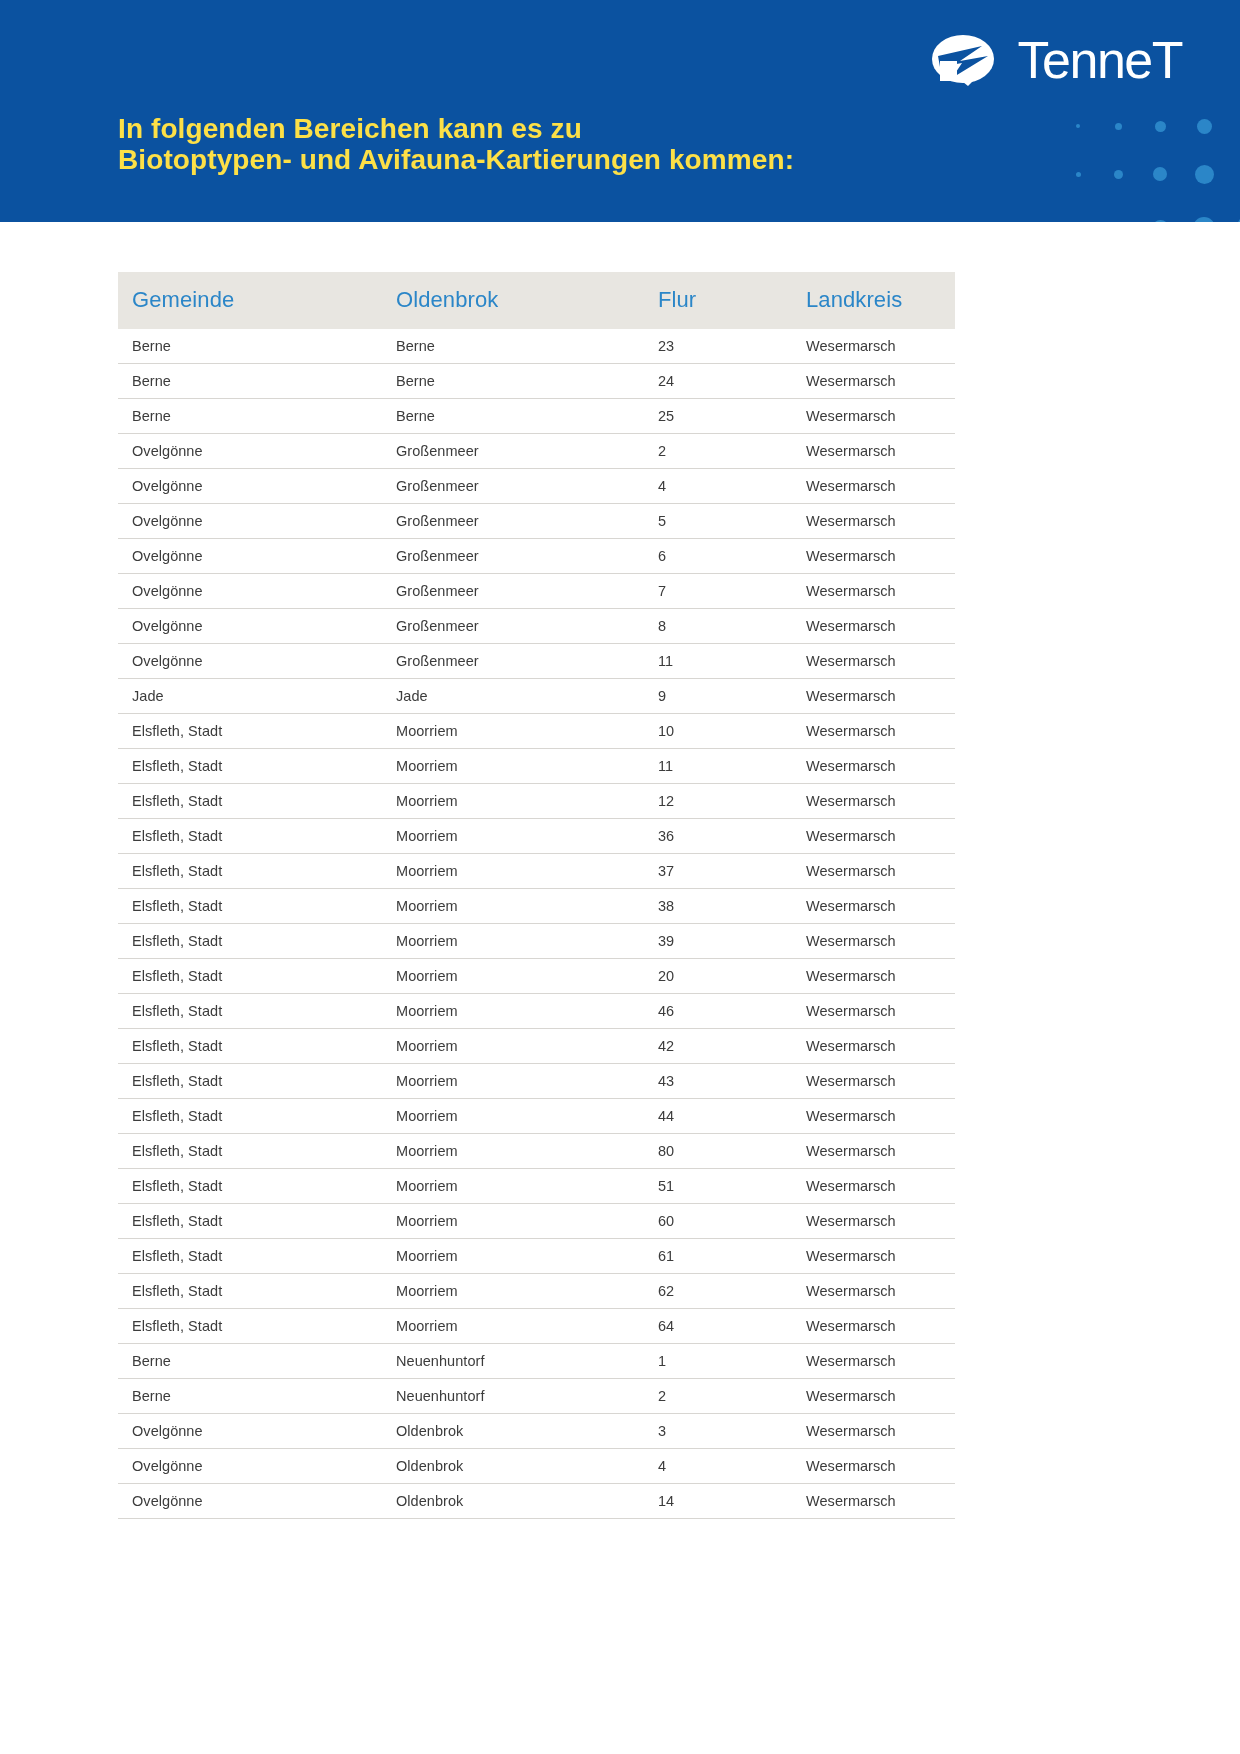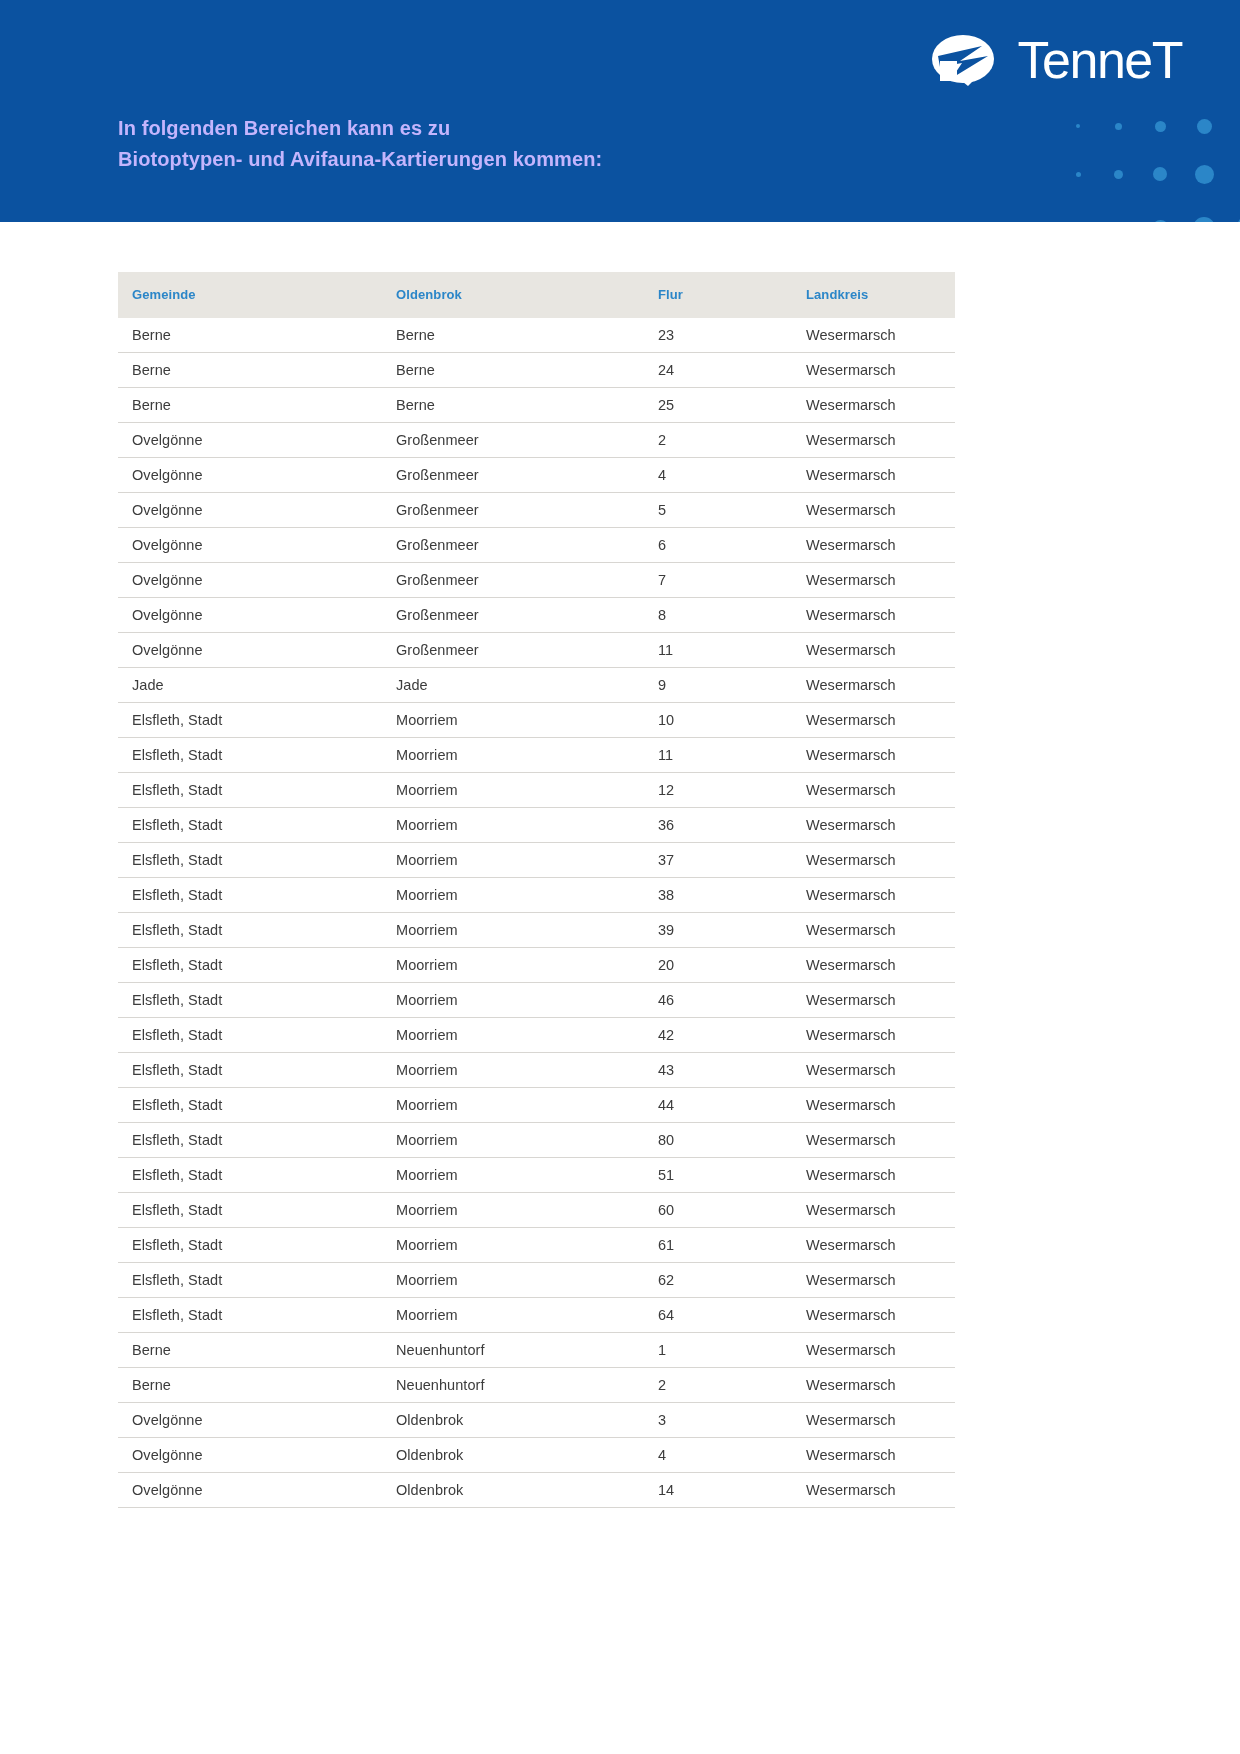--- a/index.html
+++ b/index.html
@@ -23,22 +23,22 @@
     top:0; left:0;
     width:1240px;
     height:222px;
     background:#0b52a0;
     overflow:hidden;
   }
   .headline {
     position:absolute;
     left:118px;
     top:113px;
-    color:#c4b5fd;
-    font-size:20px;
+    color:#fde047;
+    font-size:28px;
     font-weight:bold;
     line-height:31px;
     letter-spacing:0.1px;
     white-space:pre-line;
   }
 
   
   .logo {
     position:absolute;
     right:58px;
@@ -83,22 +83,22 @@
     width:837px;
   }
   table {
     width:100%;
     border-collapse:collapse;
     table-layout:fixed;
   }
   thead th {
     background:#e8e6e1;
     color:#2b86c8;
-    font-size:13px;
-    font-weight:bold;
+    font-size:22px;
+    font-weight:normal;
     text-align:left;
     padding:15px 0 16px 14px;
     letter-spacing:0.1px;
   }
   tbody td {
     font-size:14.5px;
     color:#3c3c3c;
     text-align:left;
     padding:9px 0 9px 14px;
     border-bottom:1px solid #d8d6d2;

